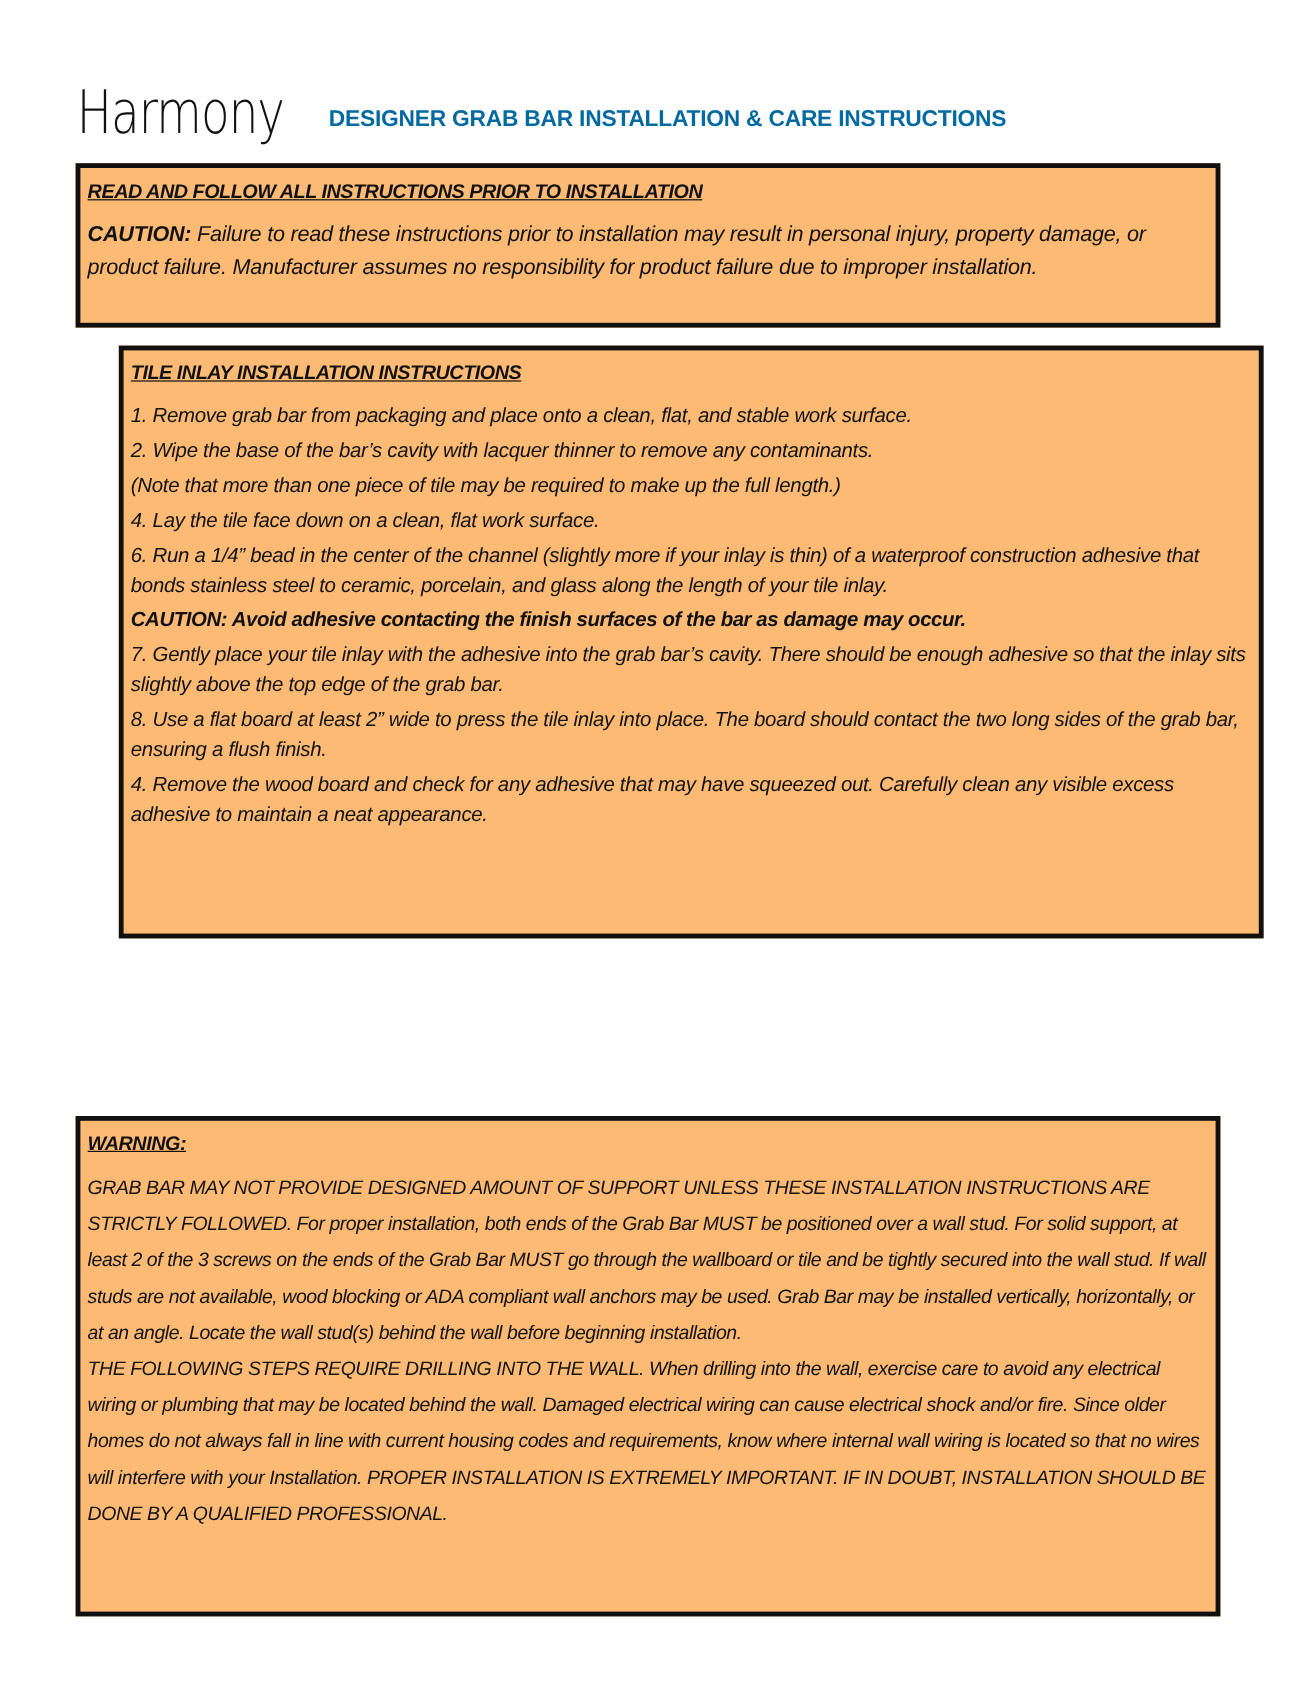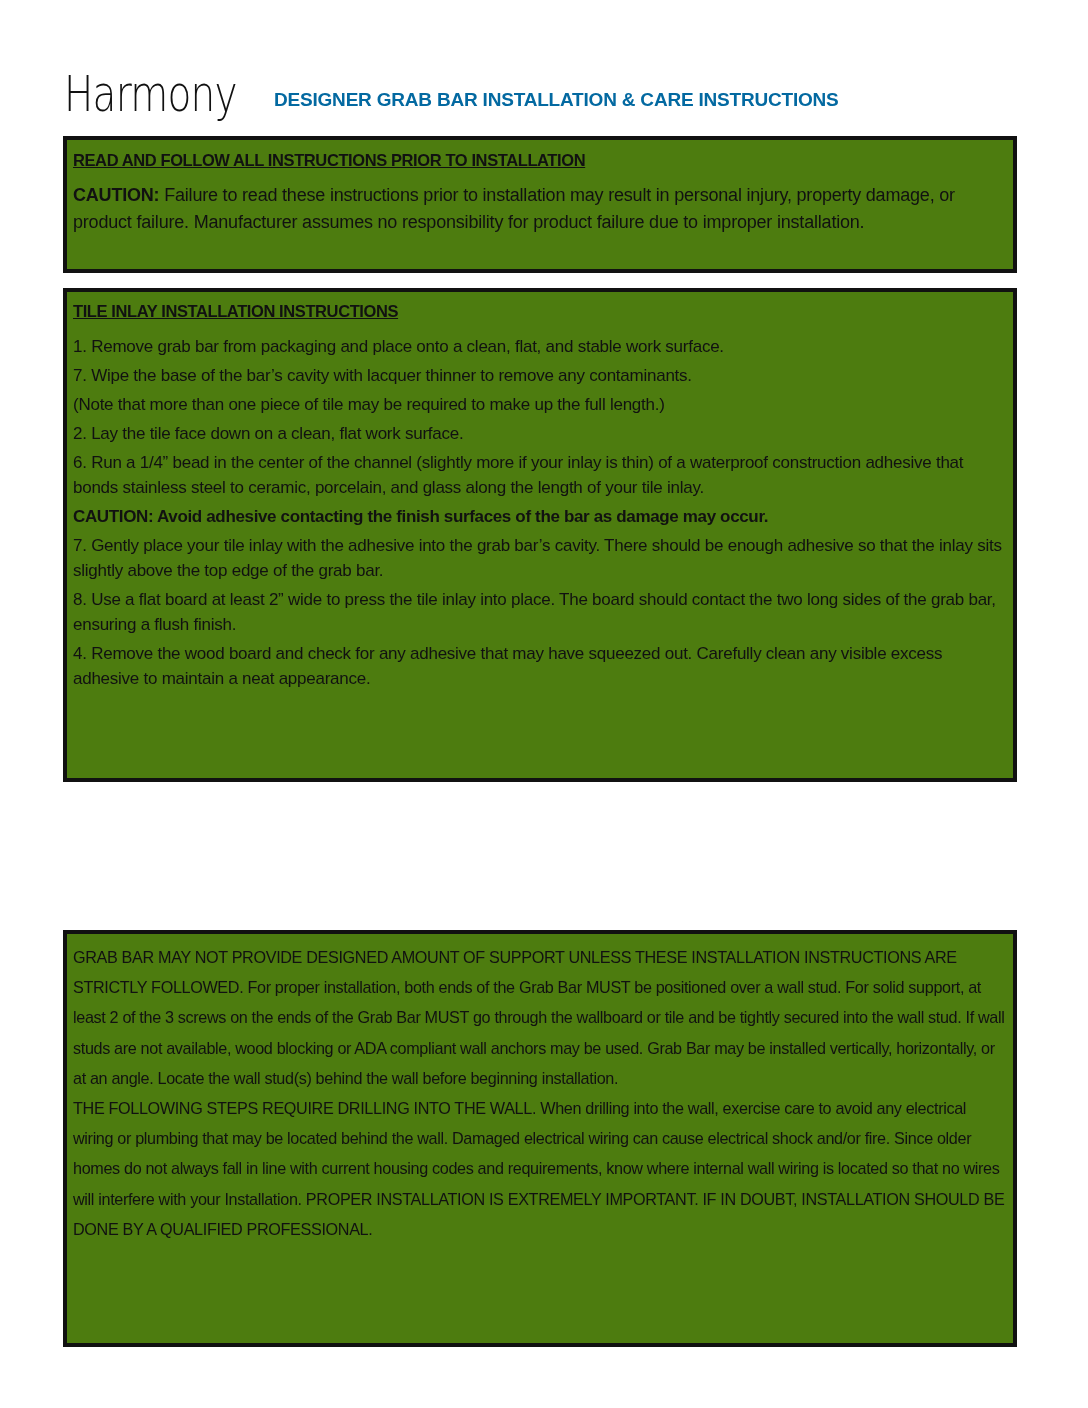--- a/index.html
+++ b/index.html
@@ -14,25 +14,26 @@
     font-size: 50px; letter-spacing: -1px; line-height: 64px;
     transform: scaleX(0.78); transform-origin: left top; color: #111;
   }
   .doc-title {
     position: absolute; left: 210px; top: 27px;
     font-weight: bold; font-size: 19px; letter-spacing: -0.2px; color: #0369a1;
     white-space: nowrap;
   }
   .box {
     position: absolute; left: 63px; width: 954px;
-    border: 4px solid #111; background: #4d7c0f; box-sizing: border-box;
+    border: 4px solid #111; background: #fdba74; box-sizing: border-box;
     padding: 8px 6px;
+    font-style: italic;
   }
   .box1 { top: 136px; height: 137px; }
-  .box2 { top: 288px; height: 494px; }
+  .box2 { top: 288px; height: 494px; margin-left: 36px; }
   .box3 { top: 930px; height: 417px; }
   .sec-title {
     font-weight: bold; font-size: 16.5px; text-decoration: underline; letter-spacing: -0.4px;
     margin: 0;
   }
   .para { font-size: 18px; line-height: 26.5px; letter-spacing: -0.2px; margin: 0; }
   .b { font-weight: bold; }
   .box1 .sec-title { margin-top: 3px; margin-bottom: 12px; }
   .box2 .sec-title { margin-top: 2px; margin-bottom: 13px; }
   .box2 .item { font-size: 17px; line-height: 25px; letter-spacing: -0.25px; margin: 0 0 4px 0; }
@@ -49,26 +50,27 @@
 </div>
 
 <section class="box box1">
   <p class="sec-title">READ AND FOLLOW ALL INSTRUCTIONS PRIOR TO INSTALLATION</p>
   <p class="para"><span class="b">CAUTION:</span><span> Failure to read these instructions prior to installation may result in personal injury, property damage, or product failure. Manufacturer assumes no responsibility for product failure due to improper installation.</span></p>
 </section>
 
 <section class="box box2">
   <p class="sec-title">TILE INLAY INSTALLATION INSTRUCTIONS</p>
   <p class="item">1. Remove grab bar from packaging and place onto a clean, flat, and stable work surface.</p>
-  <p class="item">7. Wipe the base of the bar’s cavity with lacquer thinner to remove any contaminants.</p>
+  <p class="item">2. Wipe the base of the bar’s cavity with lacquer thinner to remove any contaminants.</p>
   <p class="item">(Note that more than one piece of tile may be required to make up the full length.)</p>
-  <p class="item">2. Lay the tile face down on a clean, flat work surface.</p>
+  <p class="item">4. Lay the tile face down on a clean, flat work surface.</p>
   <p class="item">6. Run a 1/4” bead in the center of the channel (slightly more if your inlay is thin) of a waterproof construction adhesive that bonds stainless steel to ceramic, porcelain, and glass along the length of your tile inlay.</p>
   <p class="caution">CAUTION: Avoid adhesive contacting the finish surfaces of the bar as damage may occur.</p>
   <p class="item">7. Gently place your tile inlay with the adhesive into the grab bar’s cavity. There should be enough adhesive so that the inlay sits slightly above the top edge of the grab bar.</p>
   <p class="item">8. Use a flat board at least 2” wide to press the tile inlay into place. The board should contact the two long sides of the grab bar, ensuring a flush finish.</p>
   <p class="item">4. Remove the wood board and check for any adhesive that may have squeezed out. Carefully clean any visible excess adhesive to maintain a neat appearance.</p>
 </section>
 
 <section class="box box3">
+  <p class="sec-title">WARNING:</p>
   <p class="para">GRAB BAR MAY NOT PROVIDE DESIGNED AMOUNT OF SUPPORT UNLESS THESE INSTALLATION INSTRUCTIONS ARE STRICTLY FOLLOWED. For proper installation, both ends of the Grab Bar MUST be positioned over a wall stud. For solid support, at least 2 of the 3 screws on the ends of the Grab Bar MUST go through the wallboard or tile and be tightly secured into the wall stud. If wall studs are not available, wood blocking or ADA compliant wall anchors may be used. Grab Bar may be installed vertically, horizontally, or at an angle. Locate the wall stud(s) behind the wall before beginning installation.</p>
   <p class="para">THE FOLLOWING STEPS REQUIRE DRILLING INTO THE WALL. When drilling into the wall, exercise care to avoid any electrical wiring or plumbing that may be located behind the wall. Damaged electrical wiring can cause electrical shock and/or fire. Since older homes do not always fall in line with current housing codes and requirements, know where internal wall wiring is located so that no wires will interfere with your Installation. PROPER INSTALLATION IS EXTREMELY IMPORTANT. IF IN DOUBT, INSTALLATION SHOULD BE DONE BY A QUALIFIED PROFESSIONAL.</p>
 </section>
 
 </body></html>

